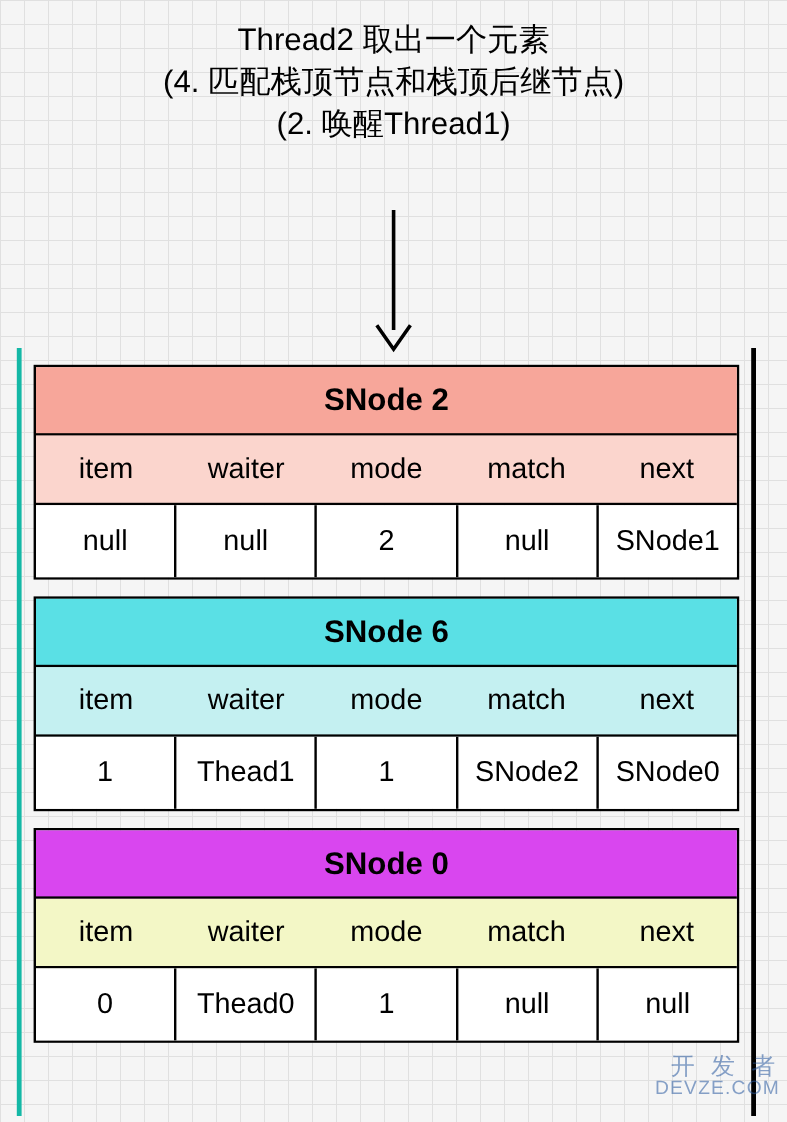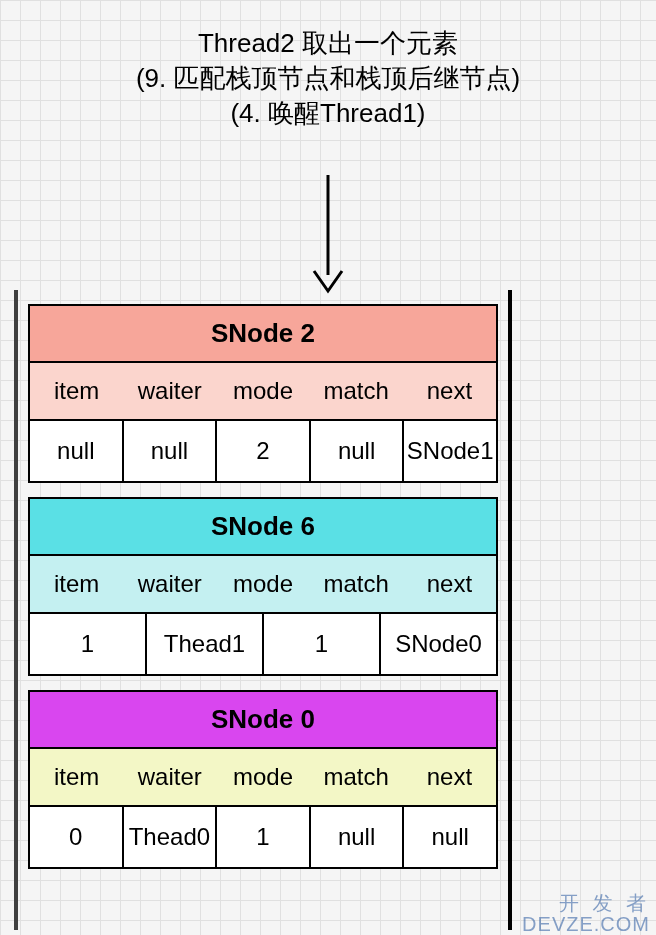--- a/index.html
+++ b/index.html
@@ -10,39 +10,39 @@
       background-image:
         linear-gradient(#e0e0e0 1px, transparent 1px),
         linear-gradient(90deg, #e0e0e0 1px, transparent 1px);
       background-size: 20px 20px;
       font-family: Arial, "Microsoft YaHei", sans-serif;
       position: relative;
       overflow: hidden;
     }
     .caption {
       text-align: center;
-      padding-top: 26px;
+      padding-top: 16px;
       font-size: 26px;
       font-weight: 500;
       line-height: 1.35;
       color: #000;
     }
     .arrow {
       position: absolute;
       left: 50%;
       transform: translateX(-50%);
       top: 175px;
     }
     .stack-container {
       position: absolute;
       top: 290px;
       left: 14px;
-      width: 498px;
+      width: 616px;
       height: 640px;
-      border-left: 4px solid #404040;
+      border-left: 4px solid #14b8a6;
       border-right: 4px solid #000;
     }
     .snode {
       margin: 14px 10px 0 10px;
       border: 2px solid #000;
     }
     .snode-title {
       text-align: center;
       font-size: 26px;
       font-weight: bold;
@@ -70,38 +70,38 @@
     .n2 .vrow { background: #fff; }
     .n1 .snode-title { background: #5ae0e5; }
     .n1 .hdr { background: #c4f0f1; }
     .n1 .vrow { background: #fff; }
     .n0 .snode-title { background: #d946ef; }
     .n0 .hdr { background: #f3f7c6; }
     .n0 .vrow { background: #fff; }
     .watermark {
       position: absolute;
       right: 6px;
-      bottom: 0;
+      bottom: 18px;
       text-align: right;
       line-height: 1.05;
       color: #2a5aa0;
       font-size: 20px;
       letter-spacing: 4px;
       opacity: 0.55;
       pointer-events: none;
     }
-    .watermark .l2 { letter-spacing: 1px; font-size: 20px; }
+    .watermark .l2 { letter-spacing: 1px; font-size: 16px; }
   </style>
 </head>
 <body>
 
 <div class="caption">
   <div>Thread2 取出一个元素</div>
-  <div>(9. 匹配栈顶节点和栈顶后继节点)</div>
-  <div>(4. 唤醒Thread1)</div>
+  <div>(4. 匹配栈顶节点和栈顶后继节点)</div>
+  <div>(2. 唤醒Thread1)</div>
 </div>
 
 <div class="arrow">
   <svg width="40" height="120" viewBox="0 0 40 120">
     <line x1="20" y1="0" x2="20" y2="100" stroke="#000" stroke-width="3"></line>
     <polyline points="6,96 20,116 34,96" fill="none" stroke="#000" stroke-width="3"></polyline>
   </svg>
 </div>
 
 <div class="stack-container">
@@ -130,20 +130,21 @@
       <div class="cell">item</div>
       <div class="cell">waiter</div>
       <div class="cell">mode</div>
       <div class="cell">match</div>
       <div class="cell">next</div>
     </div>
     <div class="snode-row vrow">
       <div class="cell">1</div>
       <div class="cell">Thead1</div>
       <div class="cell">1</div>
+      <div class="cell">SNode2</div>
       <div class="cell">SNode0</div>
     </div>
   </div>
 
   <div class="snode n0">
     <div class="snode-title">SNode 0</div>
     <div class="snode-row hdr">
       <div class="cell">item</div>
       <div class="cell">waiter</div>
       <div class="cell">mode</div>

